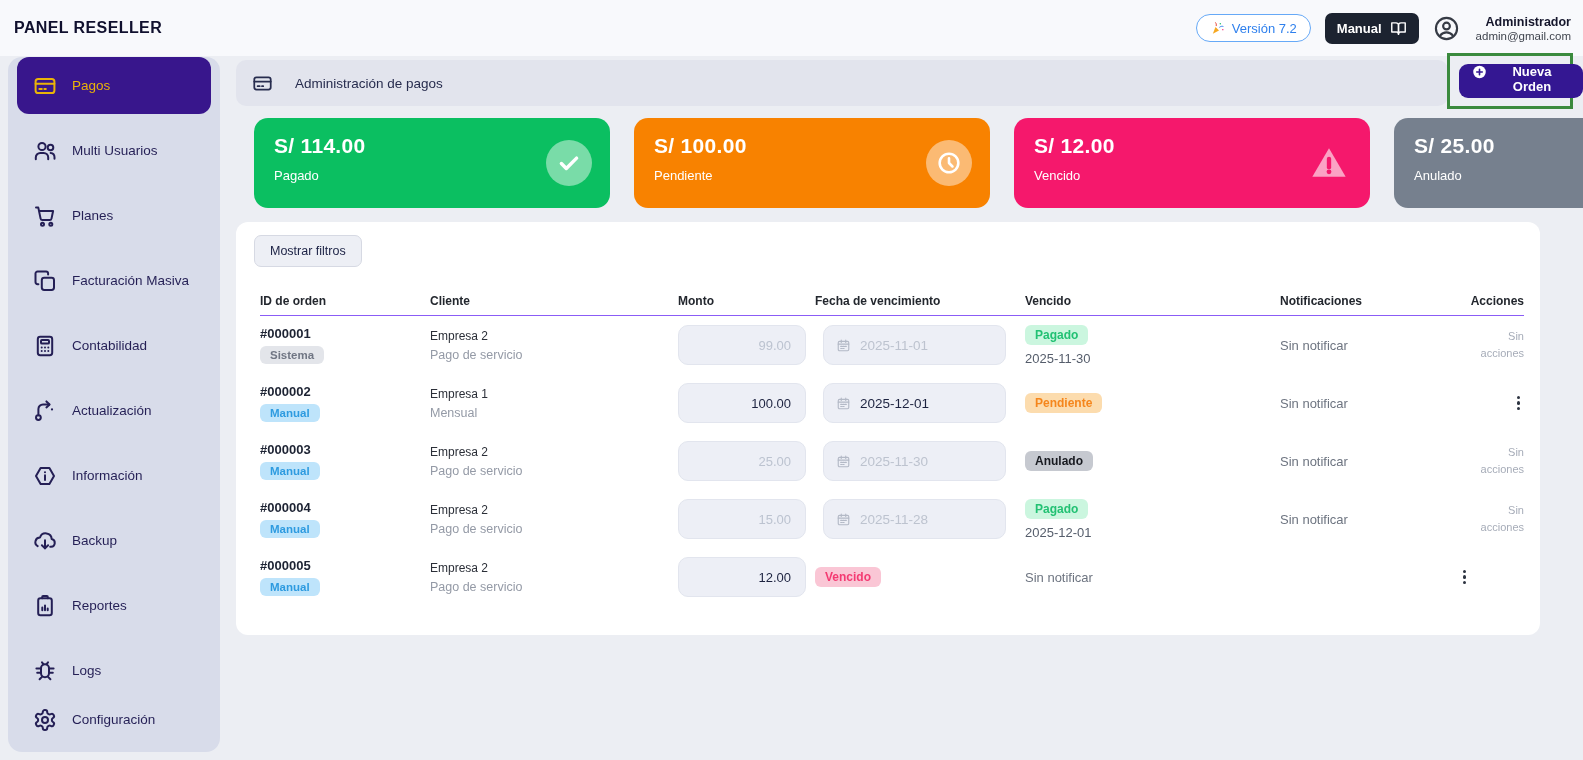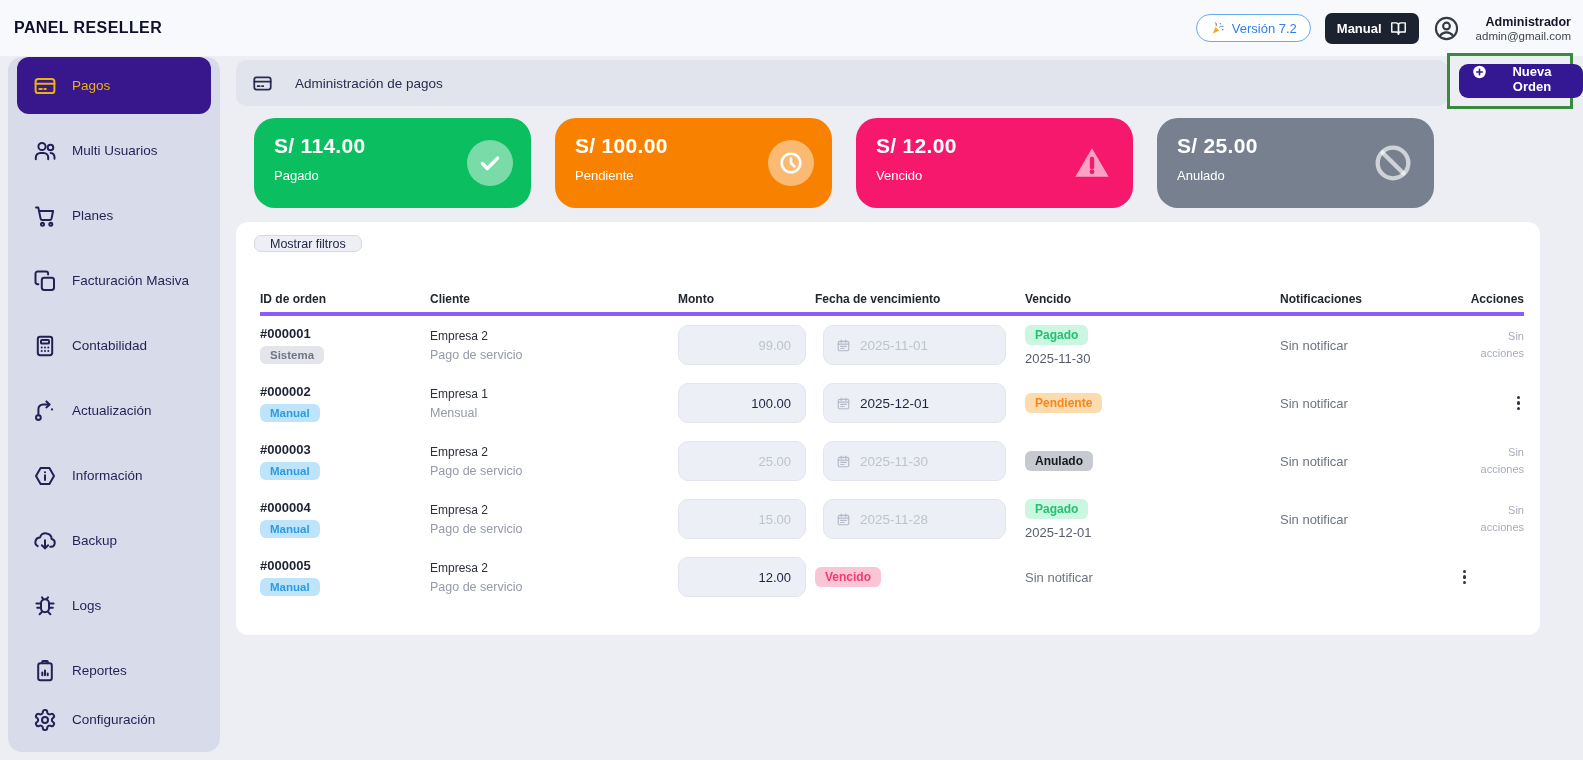--- a/index.html
+++ b/index.html
@@ -31,34 +31,34 @@
 
   
   #page-header{position:absolute;left:236px;top:60px;width:1212px;height:46px;background:#e2e4ed;border-radius:10px;display:flex;align-items:center;padding-left:16px;gap:22px;color:#272c4e;font-size:13.5px}
   #page-header .icon{width:21px;height:21px}
   #annotation-box{position:absolute;left:1447px;top:53px;width:126px;height:56px;border:3px solid #3a8a3d;z-index:4}
   #new-order-btn{position:absolute;left:1459px;top:64px;height:34px;display:inline-flex;align-items:flex-start;gap:7px;padding:0 13px;background:#341792;color:#fff;border:none;border-radius:9px;font-size:13px;font-weight:600;font-family:inherit;cursor:pointer;z-index:5}
   #new-order-btn .icon{width:16px;height:16px}
 
   
   #stats-row{position:absolute;left:254px;top:118px;display:flex;gap:24px}
-  .stat-card{position:relative;width:277px;height:90px;border-radius:21px;color:#fff;padding:16px 20px}
+  .stat-card{position:relative;width:356px;height:90px;border-radius:14px;color:#fff;padding:16px 20px}
   .stat-amount{font-size:21px;font-weight:700;letter-spacing:.3px}
   .stat-label{font-size:13px;margin-top:10px}
   .stat-icon{position:absolute;right:18px;top:22px;width:46px;height:46px;display:flex;align-items:center;justify-content:center}
   .stat-icon.bubble{background:rgba(255,255,255,.45);border-radius:50%}
   .stat-icon svg{width:26px;height:26px}
   .stat-icon.plain svg{width:40px;height:40px}
 
   
   #table-card{position:absolute;left:236px;top:222px;width:1304px;height:413px;background:#fff;border-radius:12px}
-  #filters-btn{position:absolute;left:18px;top:13px;height:17px;padding:0 15px;background:#edeff5;border:1px solid #d6d9e3;border-radius:7px;font-size:12.5px;font-weight:500;color:#1b2144;font-family:inherit;cursor:pointer}
+  #filters-btn{position:absolute;left:18px;top:13px;height:32px;padding:0 15px;background:#edeff5;border:1px solid #d6d9e3;border-radius:7px;font-size:12.5px;font-weight:500;color:#1b2144;font-family:inherit;cursor:pointer}
   #orders-table{position:absolute;left:24px;top:64px;width:1264px}
   .trow{display:grid;grid-template-columns:170px 248px 137px 210px 255px 190px 54px;align-items:center}
-  .trow.thead{height:30px;border-bottom:4px solid #8b5cf6}
+  .trow.thead{height:30px;border-bottom:1px solid #8b5cf6}
   .th{font-size:12px;font-weight:700;color:#23272e}
   .th.right{text-align:right}
   .trow.body{height:58px}
   .order-id{font-size:13px;font-weight:700;color:#1d2333}
   .badge{display:inline-block;padding:3px 10px;border-radius:6px;font-size:11.5px;font-weight:700}
   .badge.src{margin-top:5px}
   .badge.status{font-size:12px}
   .client-name{font-size:12px;color:#2b2f38}
   .client-concept{font-size:12.5px;color:#949aa6;margin-top:5px}
   .amount-input{width:128px;height:40px;border-radius:10px;background:#edeff6;border:1px solid #e2e5ee;text-align:right;padding-right:14px;font-size:13px;font-family:inherit;color:#1d2340;font-weight:500;outline:none}
@@ -204,36 +204,36 @@
             <path d="M17.2 17.8h.9a3.9 3.9 0 0 0 .6-7.7A6 6 0 0 0 7 8.5a4.6 4.6 0 0 0-2.3 8.6"></path>
             <path d="M12 11.2v8"></path>
             <path d="m8.9 16.3 3.1 3.1 3.1-3.1"></path>
           </svg>
         </span>
         <span>Backup</span>
       </div>
       <div class="sidebar-item">
         <span class="icon">
           <svg viewBox="0 0 24 24" fill="none" stroke="currentColor" stroke-width="2" stroke-linecap="round" stroke-linejoin="round">
+            <rect x="5.2" y="4.2" width="13.6" height="17" rx="2.2"></rect>
+            <path d="M9.2 4.2V3a.9.9 0 0 1 .9-.9h3.8a.9.9 0 0 1 .9.9v1.2"></path>
+            <path d="M9.3 16.2v-2.6M12 16.2v-4.8M14.7 16.2v-1.6"></path>
+          </svg>
+        </span>
+        <span>Reportes</span>
+      </div>
+      <div class="sidebar-item">
+        <span class="icon">
+          <svg viewBox="0 0 24 24" fill="none" stroke="currentColor" stroke-width="2" stroke-linecap="round" stroke-linejoin="round">
             <path d="m9 3.4 1.4 1.8M15 3.4l-1.4 1.8"></path>
             <path d="M12 5.2a4 4 0 0 1 4 4v5a4 4 0 0 1-8 0v-5a4 4 0 0 1 4-4Z"></path>
             <path d="M8 9.5H3.4M8 13.8H4.2M16 9.5h4.6M16 13.8h3.8M9.2 17.6l-2.6 2.6M14.8 17.6l2.6 2.6"></path>
           </svg>
         </span>
         <span>Logs</span>
-      </div>
-      <div class="sidebar-item">
-        <span class="icon">
-          <svg viewBox="0 0 24 24" fill="none" stroke="currentColor" stroke-width="2" stroke-linecap="round" stroke-linejoin="round">
-            <rect x="5.2" y="4.2" width="13.6" height="17" rx="2.2"></rect>
-            <path d="M9.2 4.2V3a.9.9 0 0 1 .9-.9h3.8a.9.9 0 0 1 .9.9v1.2"></path>
-            <path d="M9.3 16.2v-2.6M12 16.2v-4.8M14.7 16.2v-1.6"></path>
-          </svg>
-        </span>
-        <span>Reportes</span>
       </div>
       <div class="sidebar-item">
         <span class="icon">
           <svg viewBox="0 0 24 24" fill="none" stroke="currentColor" stroke-width="2" stroke-linecap="round" stroke-linejoin="round">
             <path d="M12.22 2h-.44a2 2 0 0 0-2 2v.18a2 2 0 0 1-1 1.73l-.43.25a2 2 0 0 1-2 0l-.15-.08a2 2 0 0 0-2.73.73l-.22.38a2 2 0 0 0 .73 2.73l.15.1a2 2 0 0 1 1 1.72v.51a2 2 0 0 1-1 1.74l-.15.09a2 2 0 0 0-.73 2.73l.22.38a2 2 0 0 0 2.73.73l.15-.08a2 2 0 0 1 2 0l.43.25a2 2 0 0 1 1 1.73V20a2 2 0 0 0 2 2h.44a2 2 0 0 0 2-2v-.18a2 2 0 0 1 1-1.73l.43-.25a2 2 0 0 1 2 0l.15.08a2 2 0 0 0 2.73-.73l.22-.39a2 2 0 0 0-.73-2.73l-.15-.08a2 2 0 0 1-1-1.74v-.5a2 2 0 0 1 1-1.74l.15-.09a2 2 0 0 0 .73-2.73l-.22-.38a2 2 0 0 0-2.73-.73l-.15.08a2 2 0 0 1-2 0l-.43-.25a2 2 0 0 1-1-1.73V4a2 2 0 0 0-2-2z"></path>
             <circle cx="12" cy="12" r="3"></circle>
           </svg>
         </span>
         <span>Configuración</span>
       </div>

